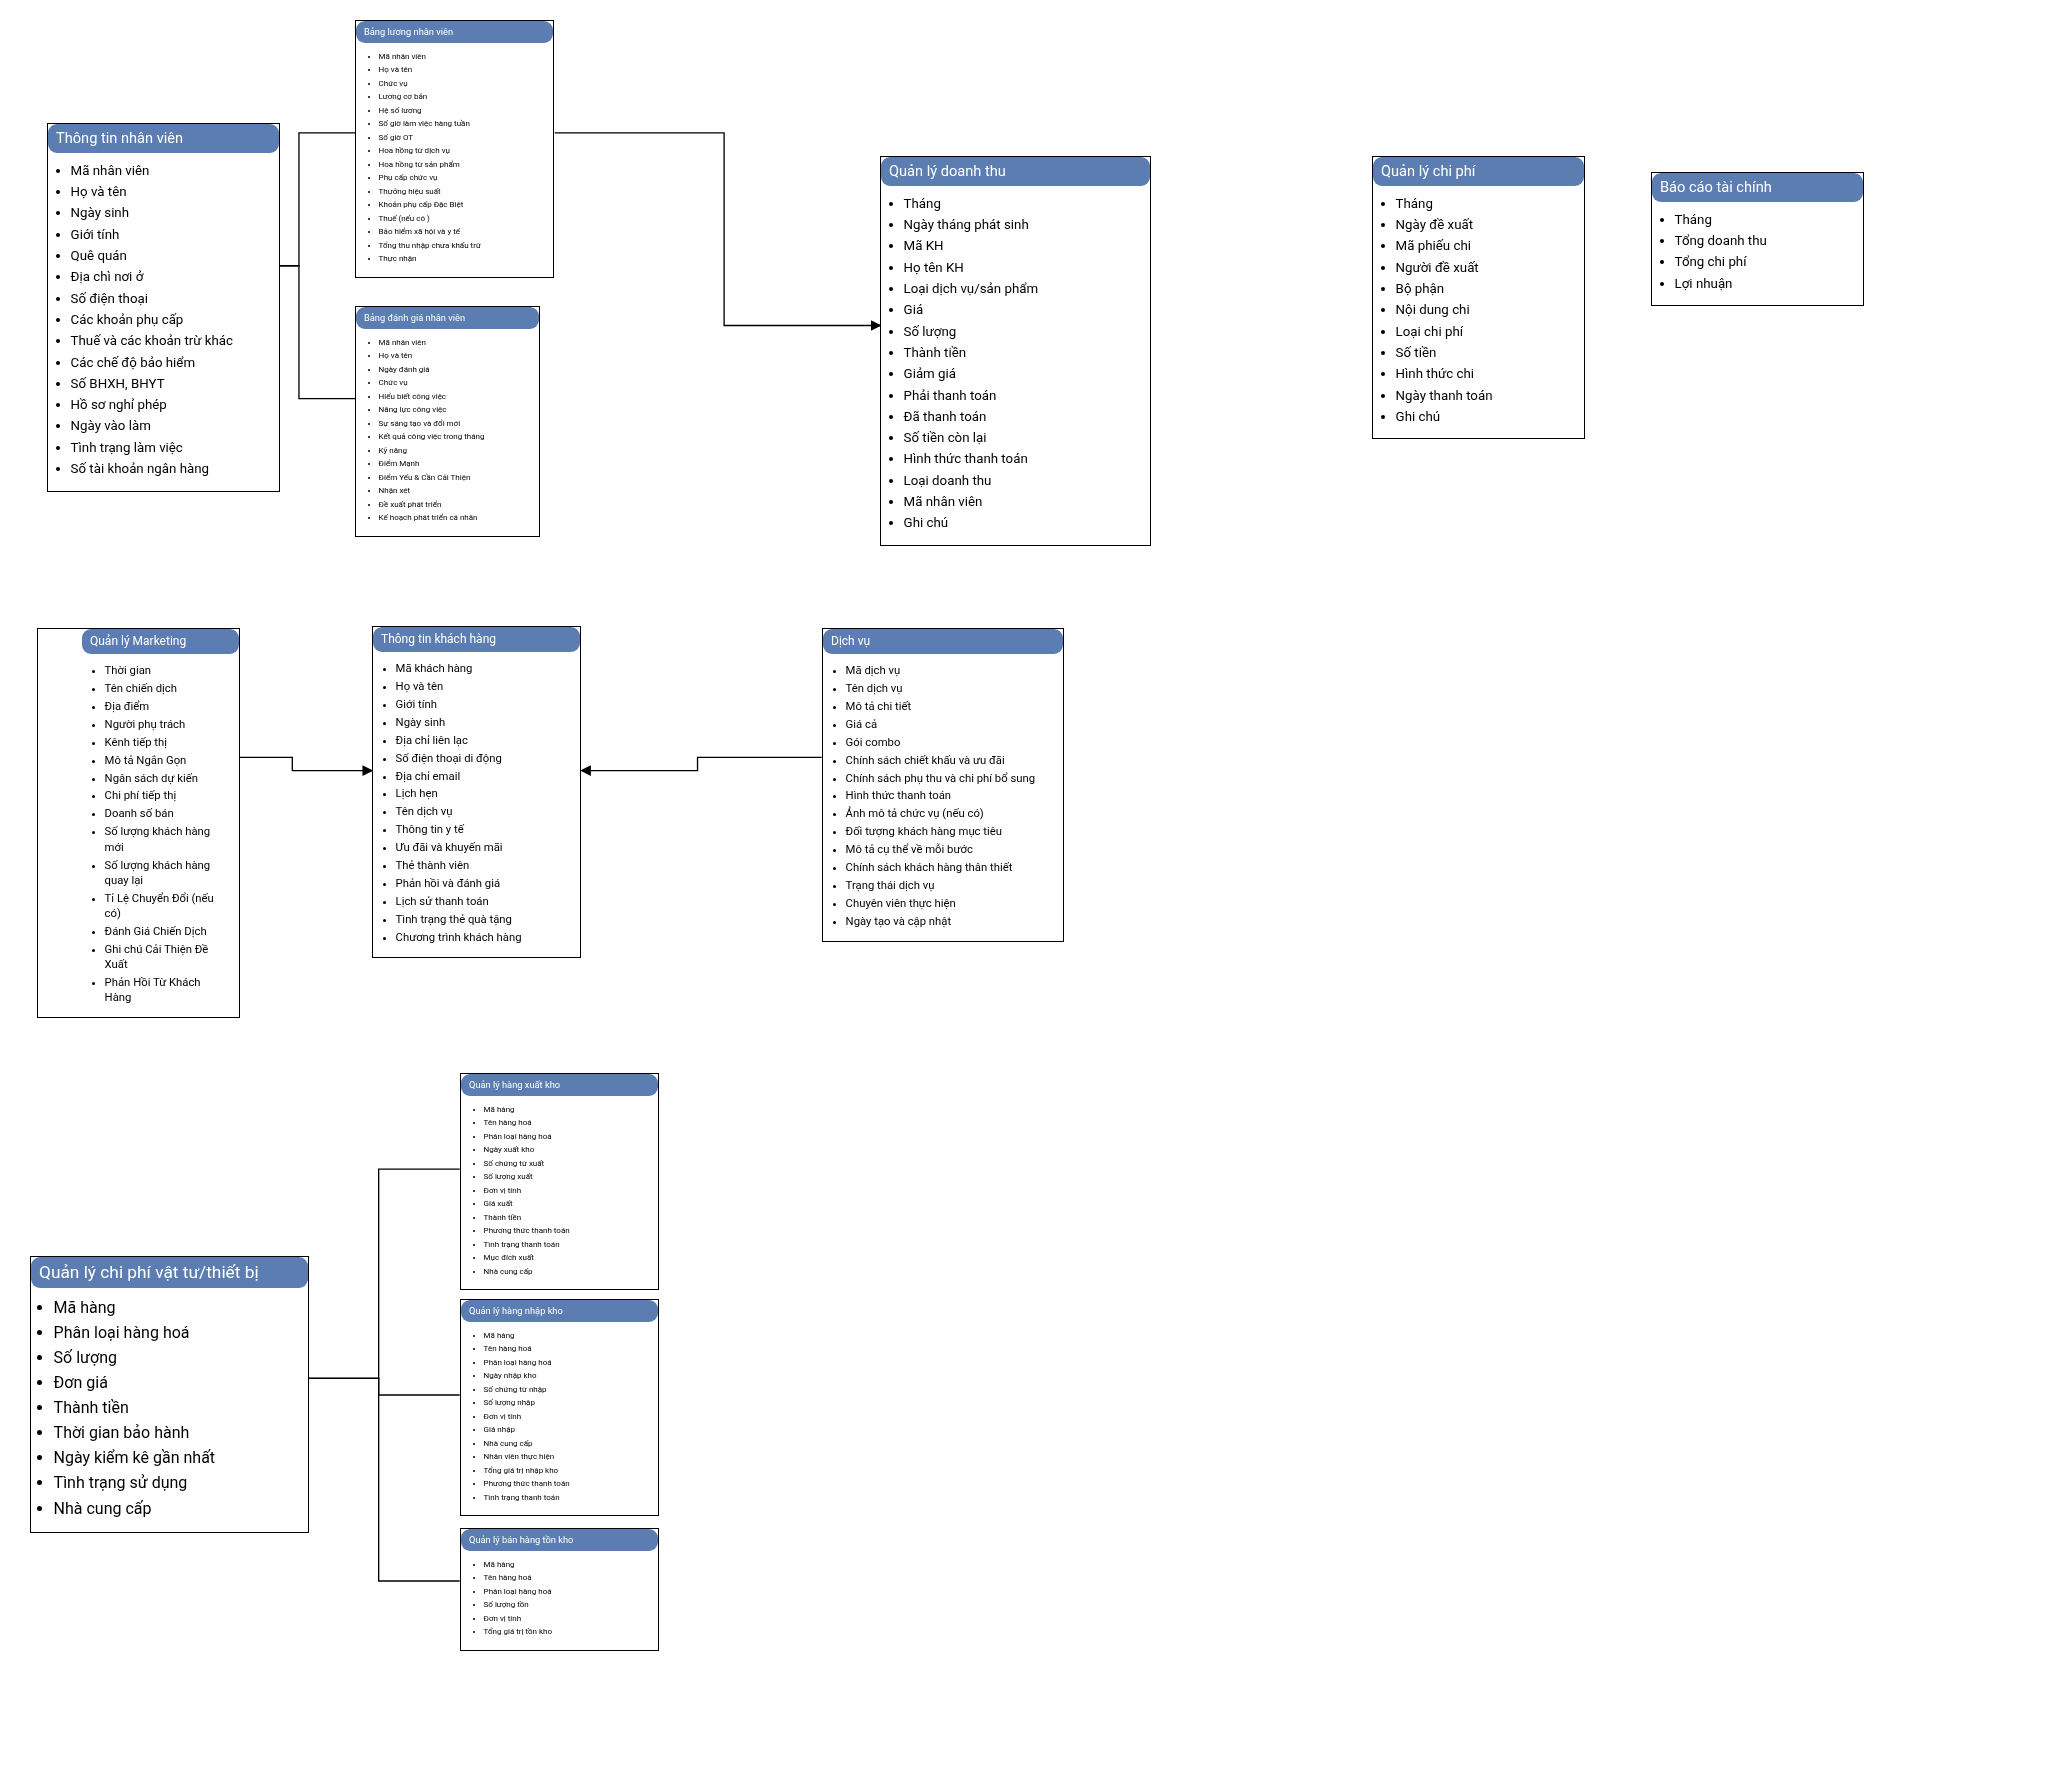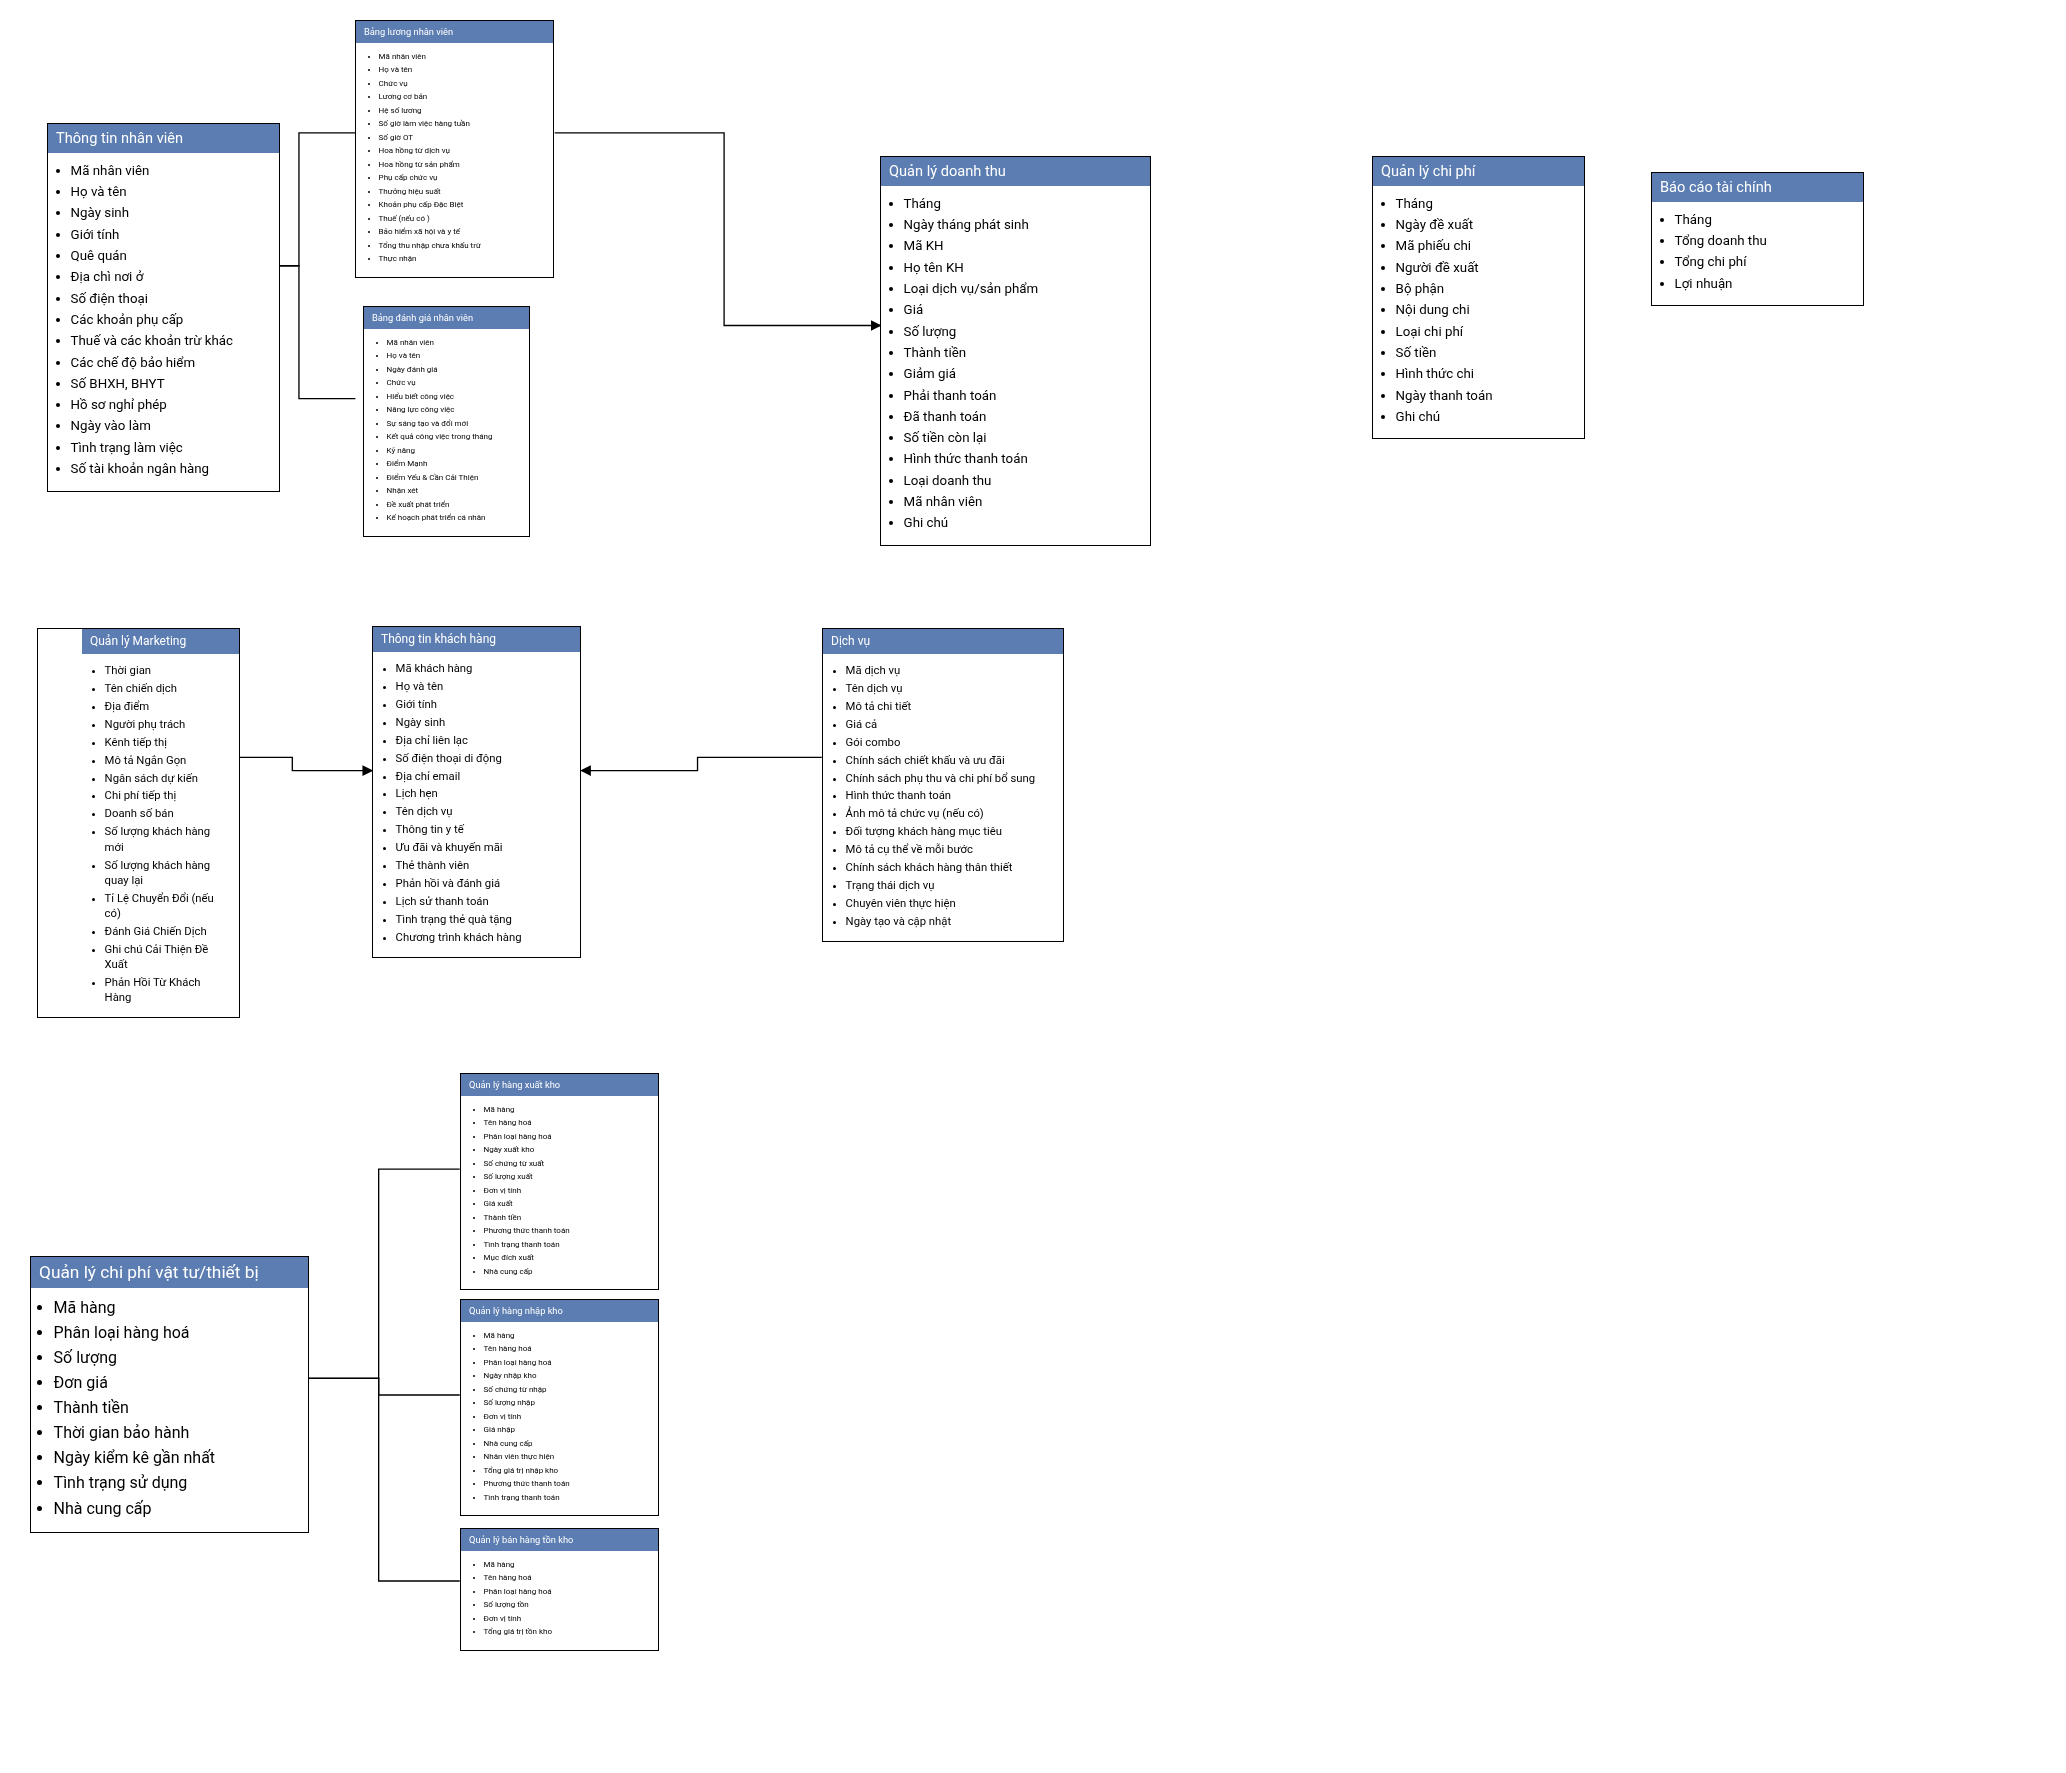--- a/index.html
+++ b/index.html
@@ -26,20 +26,21 @@
   .box {
     position: absolute;
     border: 0.7px solid #000;
     background: #fff;
   }
   .box-header {
     background: #5B7DB1;
     color: #fff;
     padding: 5.3px 8px;
     font-weight: 400;
+    border-radius: 9px;
   }
   .box-body {
     padding: 6.6px 9.3px 9.3px 9.3px;
   }
   .box-body ul {
     margin: 0;
     padding-left: 13.3px;
   }
   .box-body li {
     margin: 2.7px 0;
@@ -117,21 +118,21 @@
             <li>Phụ cấp chức vụ</li>
             <li>Thưởng hiệu suất</li>
             <li>Khoản phụ cấp Đặc Biệt</li>
             <li>Thuế (nếu có )</li>
             <li>Bảo hiểm xã hội và y tế</li>
             <li>Tổng thu nhập chưa khấu trừ</li>
             <li>Thực nhận</li>
           </ul>
         </div>
       </div>
-      <div class="box sz-sm" style="left: 355px; top: 306px; width: 167px; margin-left: 8px;">
+      <div class="box sz-sm" style="left: 355px; top: 306px; width: 185px;">
         <div class="box-header">Bảng đánh giá nhân viên</div>
         <div class="box-body">
           <ul>
             <li>Mã nhân viên</li>
             <li>Họ và tên</li>
             <li>Ngày đánh giá</li>
             <li>Chức vụ</li>
             <li>Hiểu biết công việc</li>
             <li>Năng lực công việc</li>
             <li>Sự sáng tạo và đổi mới</li>

